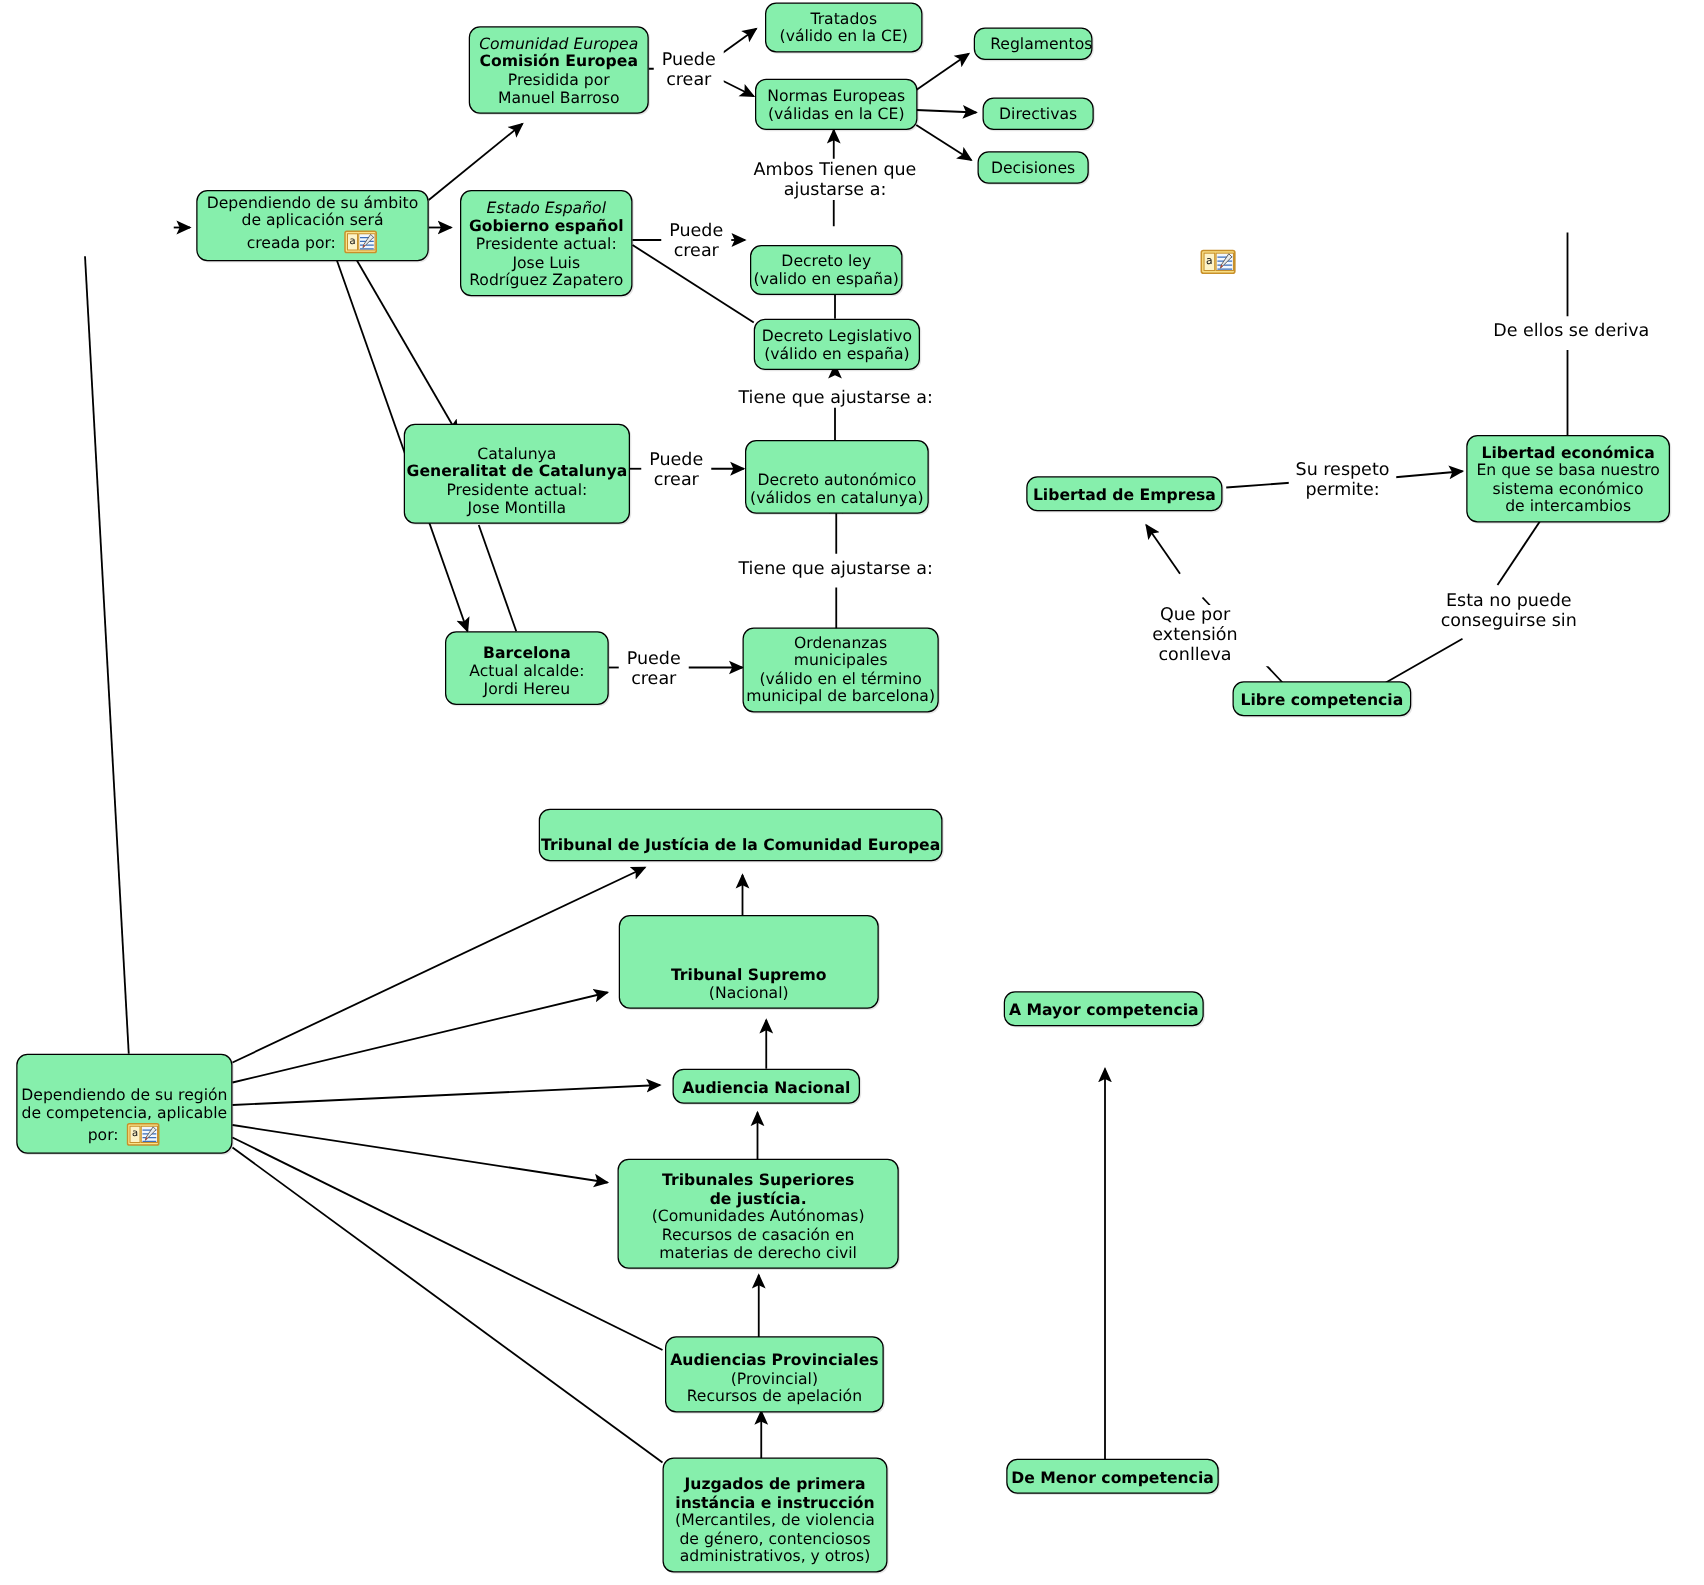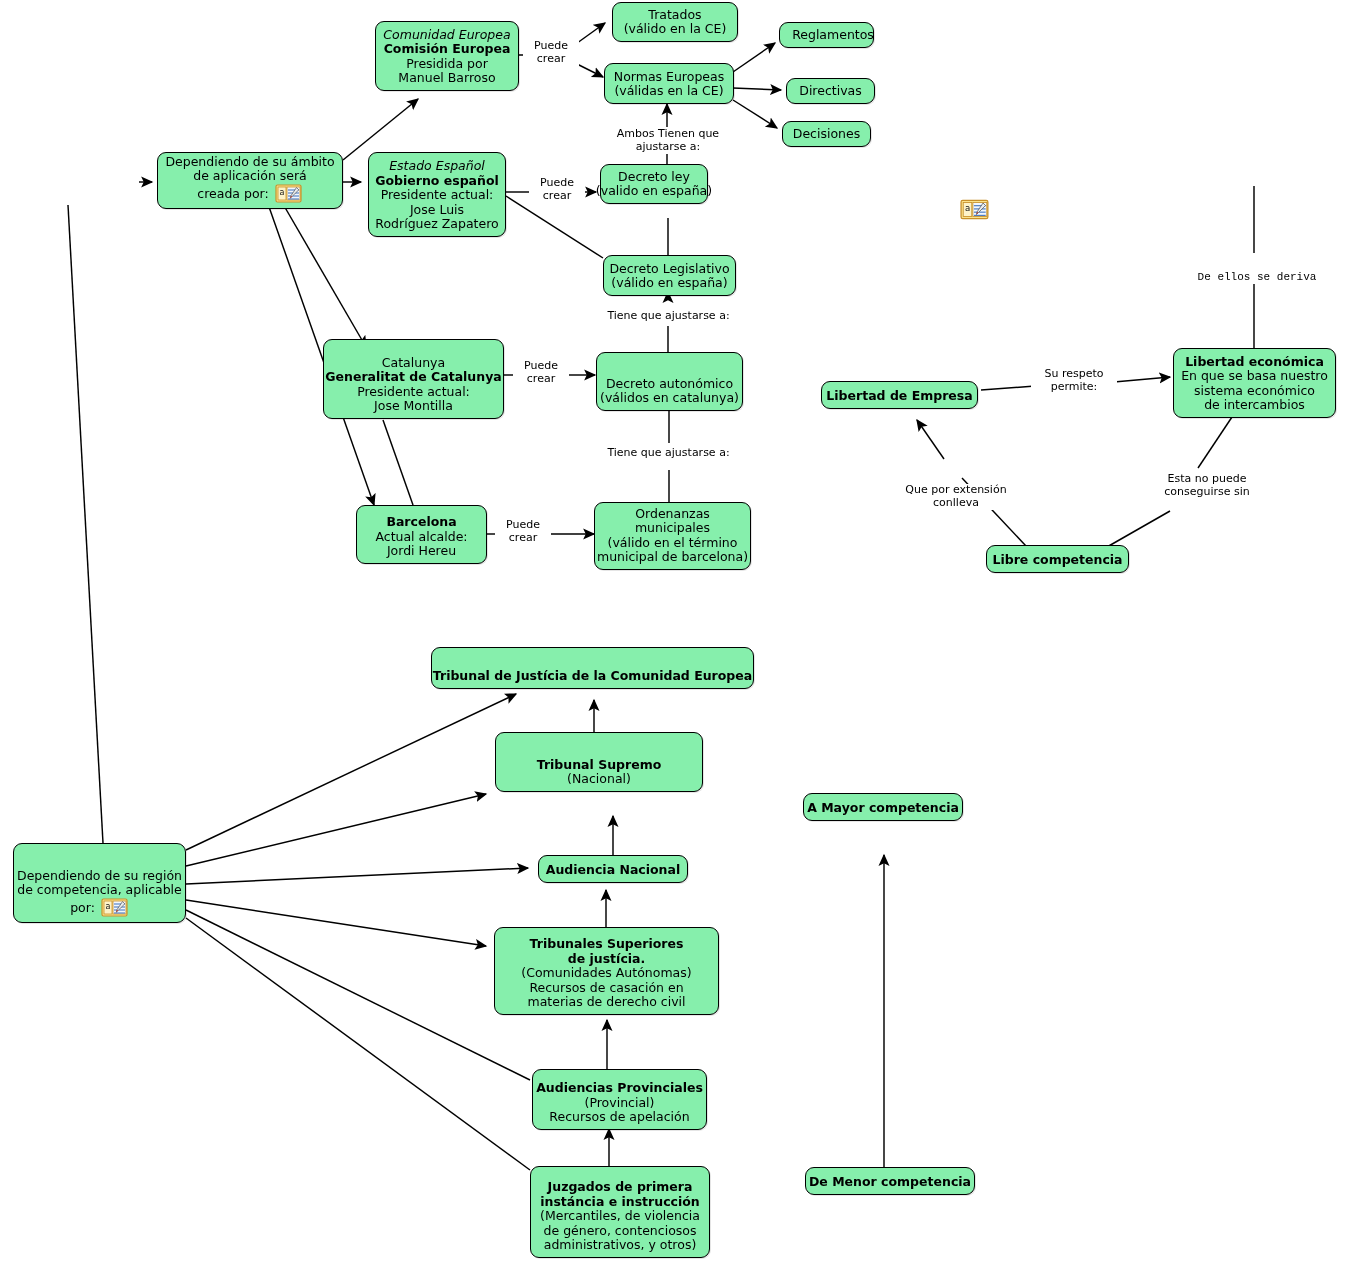--- a/index.html
+++ b/index.html
@@ -21,21 +21,21 @@
     font-size:12.5px;
     line-height:1.17;
     padding:4px 7px;
     box-shadow:1px 1px 0 rgba(0,0,0,0.10);
   }
   .node .ln{display:block;white-space:nowrap;}
   .node .b{font-weight:bold;}
   .node .i{font-style:italic;}
   .edge-label{
     position:absolute;
-    font-size:11px;
+    font-size:14px;
     line-height:1.16;
     color:#000;
     text-align:center;
     white-space:pre-line;
     background:#ffffff;
     padding:0 1px;
   }
   .note-icon{
     position:absolute;
     width:28px;height:20px;
@@ -187,21 +187,21 @@
   </div>
 
   <div class="node" style="left:368px;top:152px;width:138px;height:85px;">
     <span class="ln i">Estado Español</span>
     <span class="ln b">Gobierno español</span>
     <span class="ln">Presidente actual:</span>
     <span class="ln">Jose Luis</span>
     <span class="ln">Rodríguez Zapatero</span>
   </div>
 
-  <div class="node" style="left:600px;top:164px;width:108px;height:40px;">
+  <div class="node" style="left:600px;top:196px;width:122px;height:40px;">
     <span class="ln">Decreto ley</span>
     <span class="ln">(valido en españa)</span>
   </div>
 
   <div class="node" style="left:603px;top:255px;width:133px;height:41px;">
     <span class="ln">Decreto Legislativo</span>
     <span class="ln">(válido en españa)</span>
   </div>
 
   <div class="node" style="left:323px;top:339px;width:181px;height:80px;">
@@ -262,21 +262,21 @@
         <path d="M21.5 3.5 L23.8 5.8 L17.2 12.4 L15.3 14.2 L15.9 11.8 Z" fill="#e8ecef" stroke="#555" stroke-width="0.7"></path>
         <path d="M15.3 14.2 L15.9 11.8 L17.2 12.4 Z" fill="#c0392b"></path>
       </svg>
     </span>
   </div>
 
   <div class="node" style="left:431px;top:647px;width:323px;height:42px;">
     <span class="ln b">Tribunal de Justícia de la Comunidad Europea</span>
   </div>
 
-  <div class="node" style="left:495px;top:732px;width:208px;height:60px;">
+  <div class="node" style="left:495px;top:732px;width:208px;height:75px;">
     <span class="ln b">Tribunal Supremo</span>
     <span class="ln">(Nacional)</span>
   </div>
 
   <div class="node" style="left:538px;top:855px;width:150px;height:28px;">
     <span class="ln b">Audiencia Nacional</span>
   </div>
 
   <div class="node" style="left:494px;top:927px;width:225px;height:88px;">
     <span class="ln b">Tribunales Superiores</span>
@@ -313,21 +313,21 @@
   <div class="edge-label" style="left:596px;top:128px;width:142px;">Ambos Tienen que
 ajustarse a:</div>
   <div class="edge-label" style="left:529px;top:177px;width:54px;">Puede
 crear</div>
   <div class="edge-label" style="left:585px;top:310px;width:165px;">Tiene que ajustarse a:</div>
   <div class="edge-label" style="left:513px;top:360px;width:54px;">Puede
 crear</div>
   <div class="edge-label" style="left:585px;top:447px;width:165px;">Tiene que ajustarse a:</div>
   <div class="edge-label" style="left:495px;top:519px;width:54px;">Puede
 crear</div>
-  <div class="edge-label" style="left:1186px;top:271px;width:140px;font-family:Liberation Mono, monospace;">De ellos se deriva</div>
+  <div class="edge-label" style="left:1186px;top:257px;width:140px;">De ellos se deriva</div>
   <div class="edge-label" style="left:1031px;top:368px;width:84px;">Su respeto
 permite:</div>
   <div class="edge-label" style="left:893px;top:484px;width:124px;">Que por extensión
 conlleva</div>
   <div class="edge-label" style="left:1149px;top:473px;width:114px;">Esta no puede
 conseguirse sin</div>
 
   <svg class="note-icon" viewBox="0 0 28 20" style="left:960px;top:199px;width:30px;height:22px;">
     <rect x="1" y="1" width="25" height="17" rx="1.5" fill="#fbe38a" stroke="#c8902a" stroke-width="1.2"></rect>
     <rect x="3" y="3" width="8" height="13" fill="#fdf3c8" stroke="#c8902a" stroke-width="0.8"></rect>

